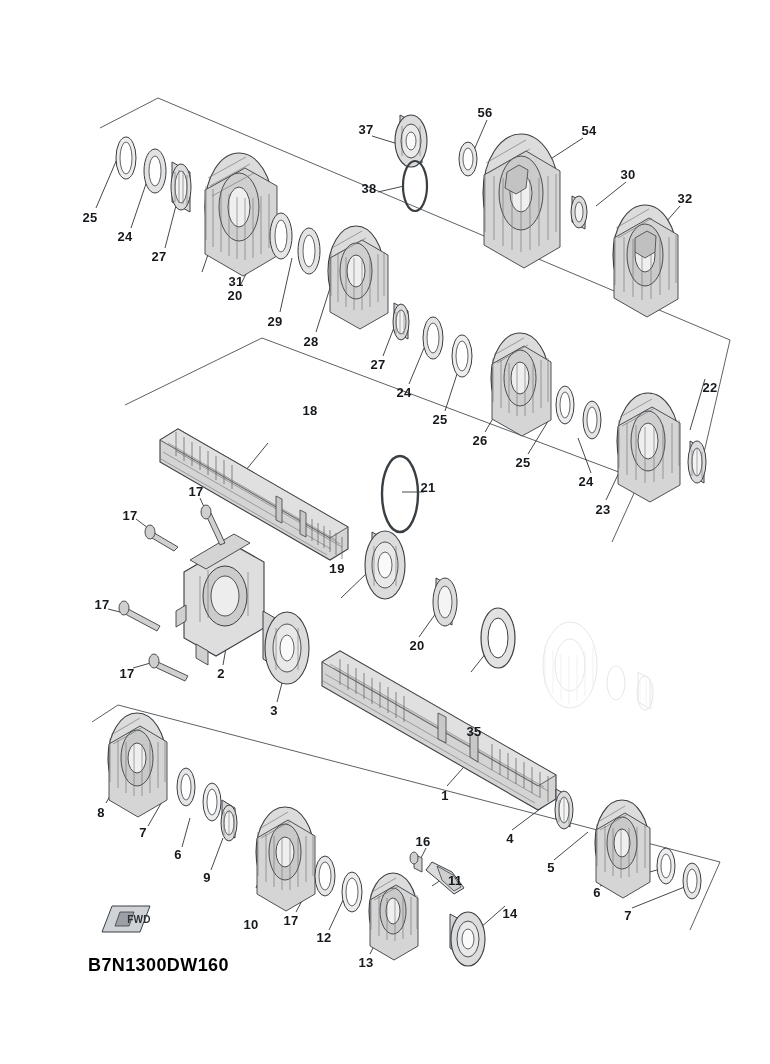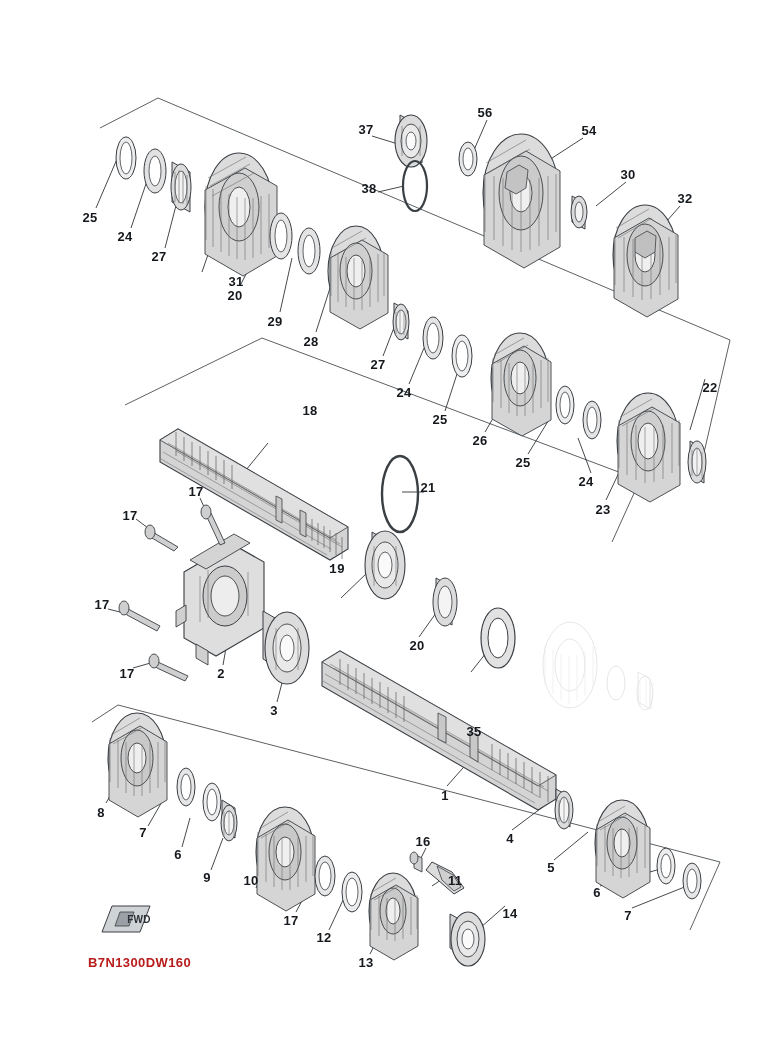--- a/index.html
+++ b/index.html
@@ -28,23 +28,23 @@
     position: absolute;
     font-size: 13px;
     font-weight: bold;
     color: #15191d;
     letter-spacing: 0.2px;
     white-space: nowrap;
     transform: translate(-50%, -50%);
   }
   .partcode {
     position: absolute;
-    font-size: 13px;
+    font-size: 18px;
     font-weight: bold;
-    color: #b91c1c;
+    color: #000000;
     letter-spacing: 0.4px;
     white-space: nowrap;
   }
   .fwd-label {
     position: absolute;
     font-size: 10px;
     font-weight: bold;
     color: #2b3036;
     letter-spacing: 0.3px;
     transform: translate(-50%, -50%);
@@ -636,21 +636,21 @@
   <div class="callout" style="left:221px; top:673px;">2</div>
   <div class="callout" style="left:274px; top:710px;">3</div>
   <div class="callout" style="left:510px; top:838px;">4</div>
   <div class="callout" style="left:551px; top:867px;">5</div>
   <div class="callout" style="left:178px; top:854px;">6</div>
   <div class="callout" style="left:597px; top:892px;">6</div>
   <div class="callout" style="left:143px; top:832px;">7</div>
   <div class="callout" style="left:628px; top:915px;">7</div>
   <div class="callout" style="left:101px; top:812px;">8</div>
   <div class="callout" style="left:207px; top:877px;">9</div>
-  <div class="callout" style="left:251px; top:880px;text-align:right;">10</div>
+  <div class="callout" style="left:251px; top:924px;text-align:right;">10</div>
   <div class="callout" style="left:291px; top:920px;">17</div>
   <div class="callout" style="left:324px; top:937px;">12</div>
   <div class="callout" style="left:366px; top:962px;">13</div>
   <div class="callout" style="left:510px; top:913px;">14</div>
   <div class="callout" style="left:455px; top:880px;">11</div>
   <div class="callout" style="left:423px; top:841px;">16</div>
   <div class="callout" style="left:130px; top:515px;">17</div>
   <div class="callout" style="left:196px; top:491px;">17</div>
   <div class="callout" style="left:102px; top:604px;">17</div>
   <div class="callout" style="left:127px; top:673px;">17</div>

